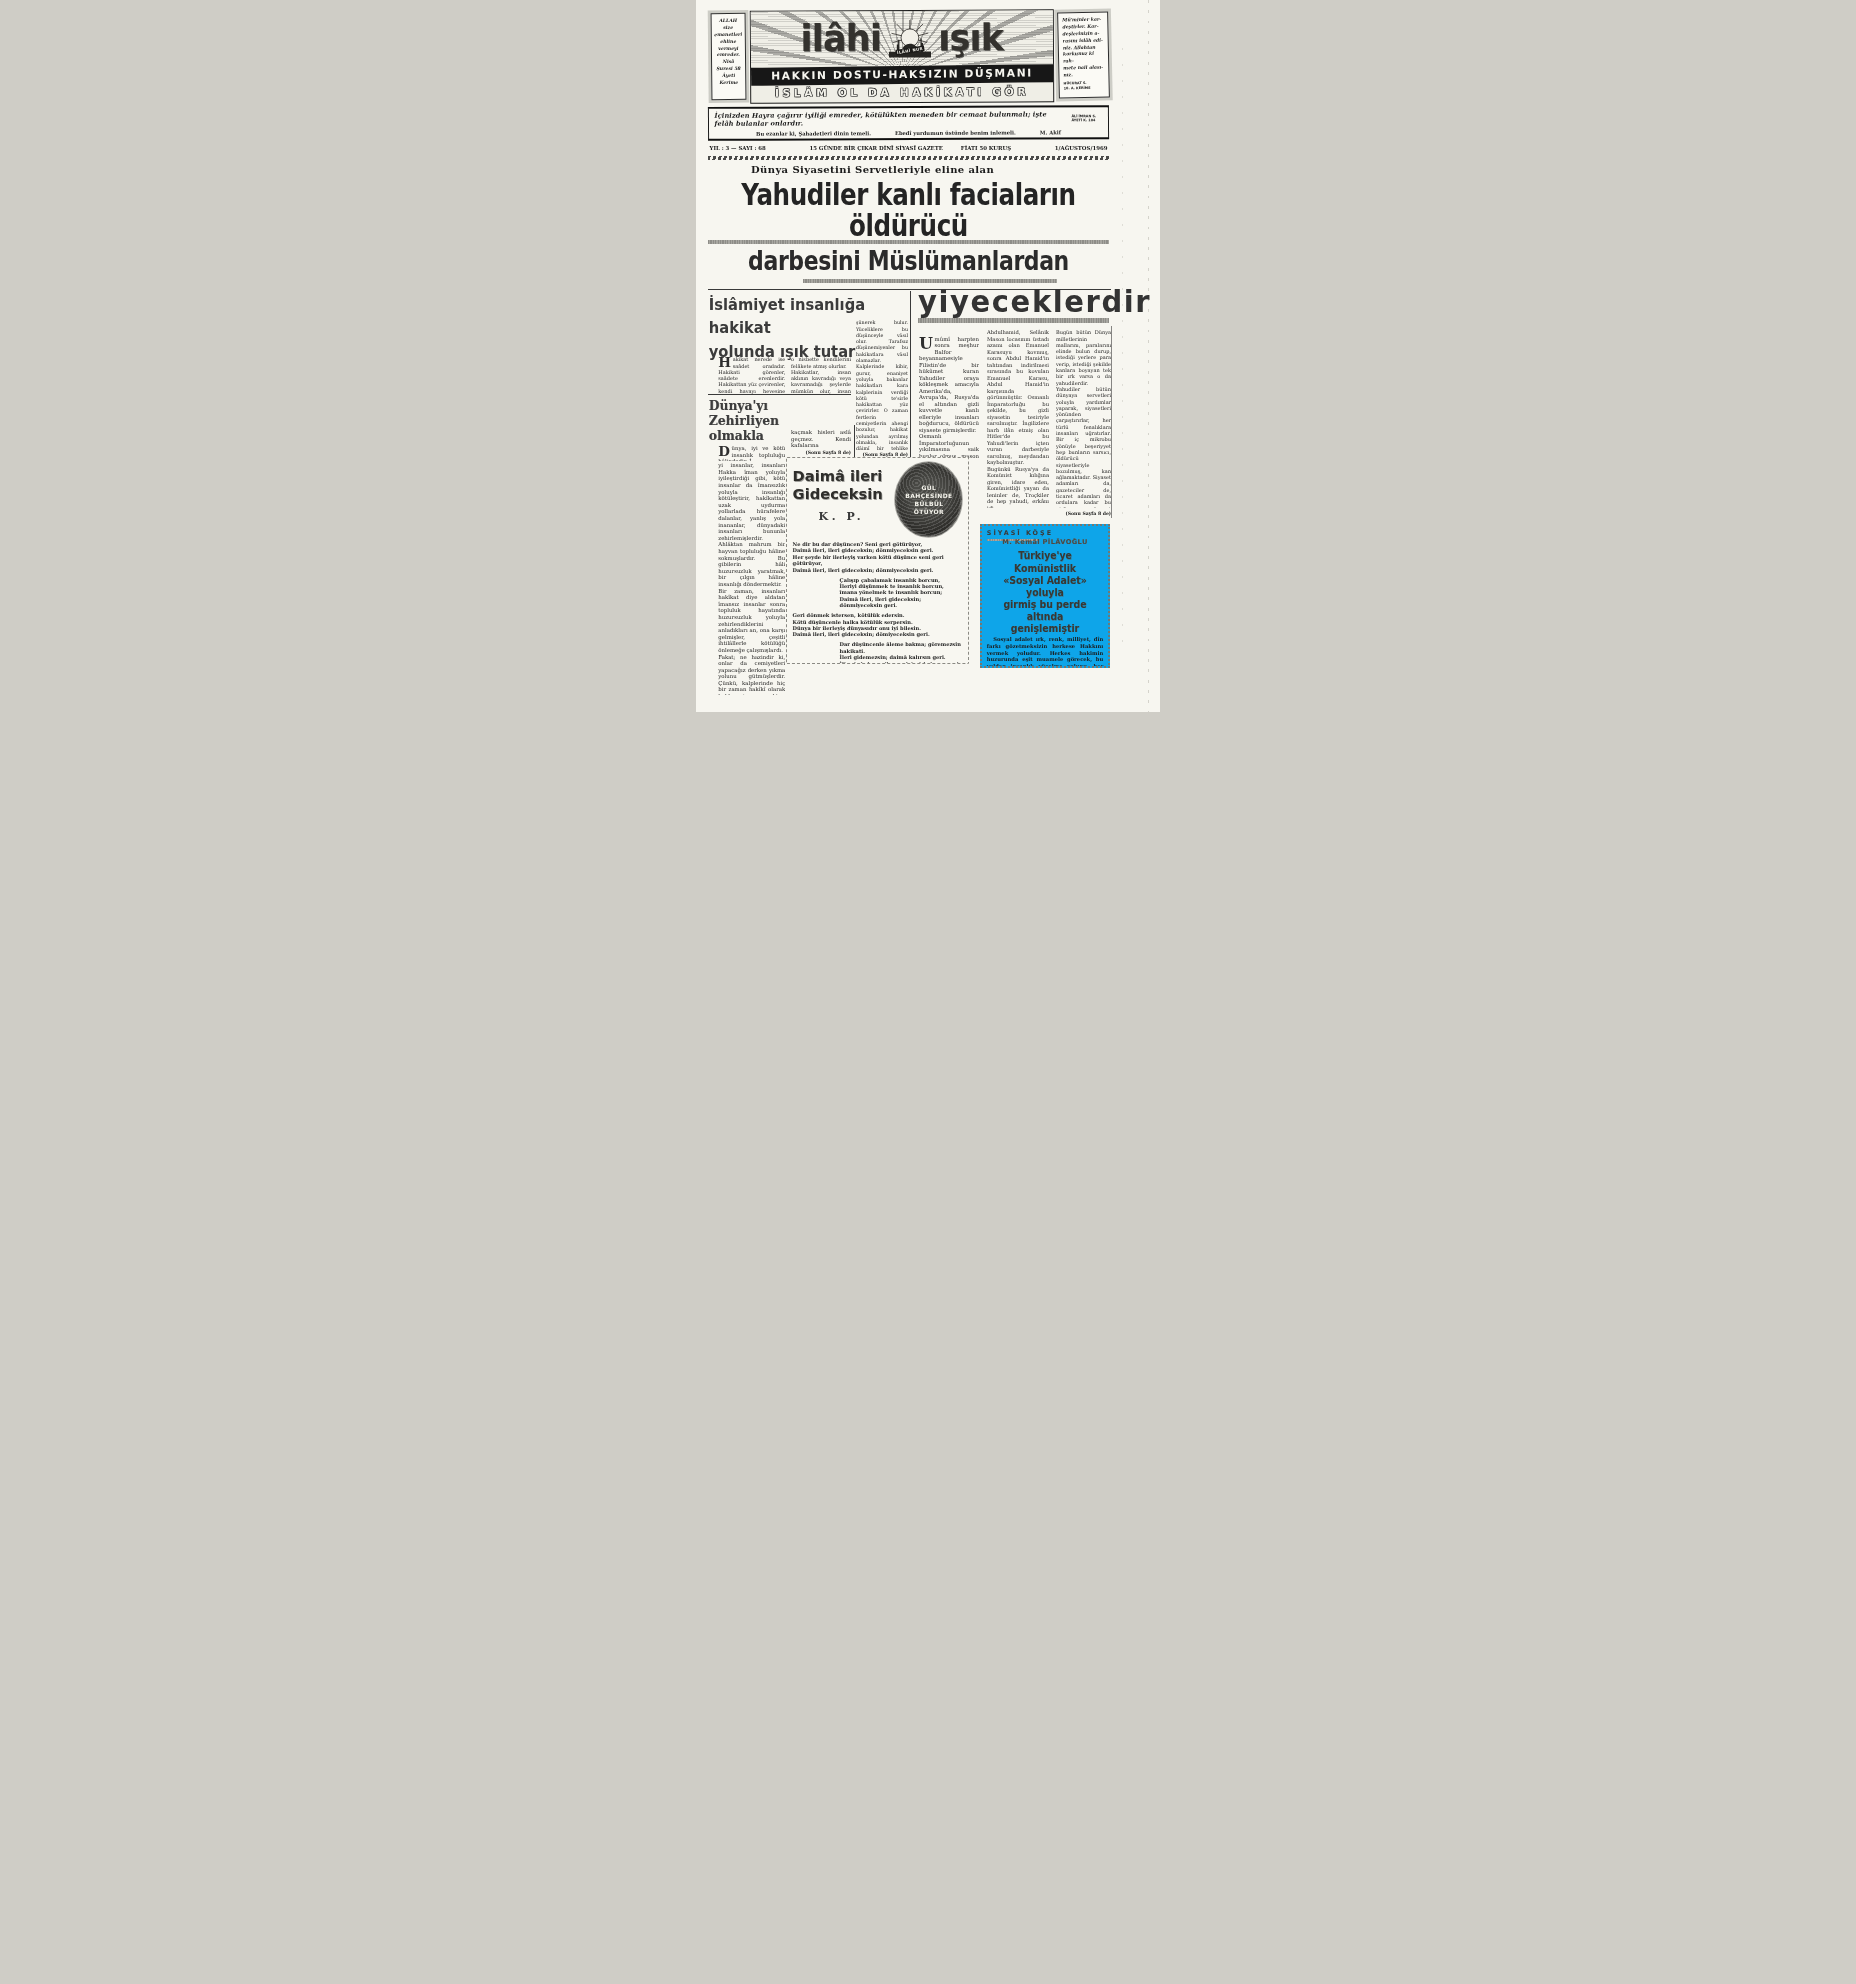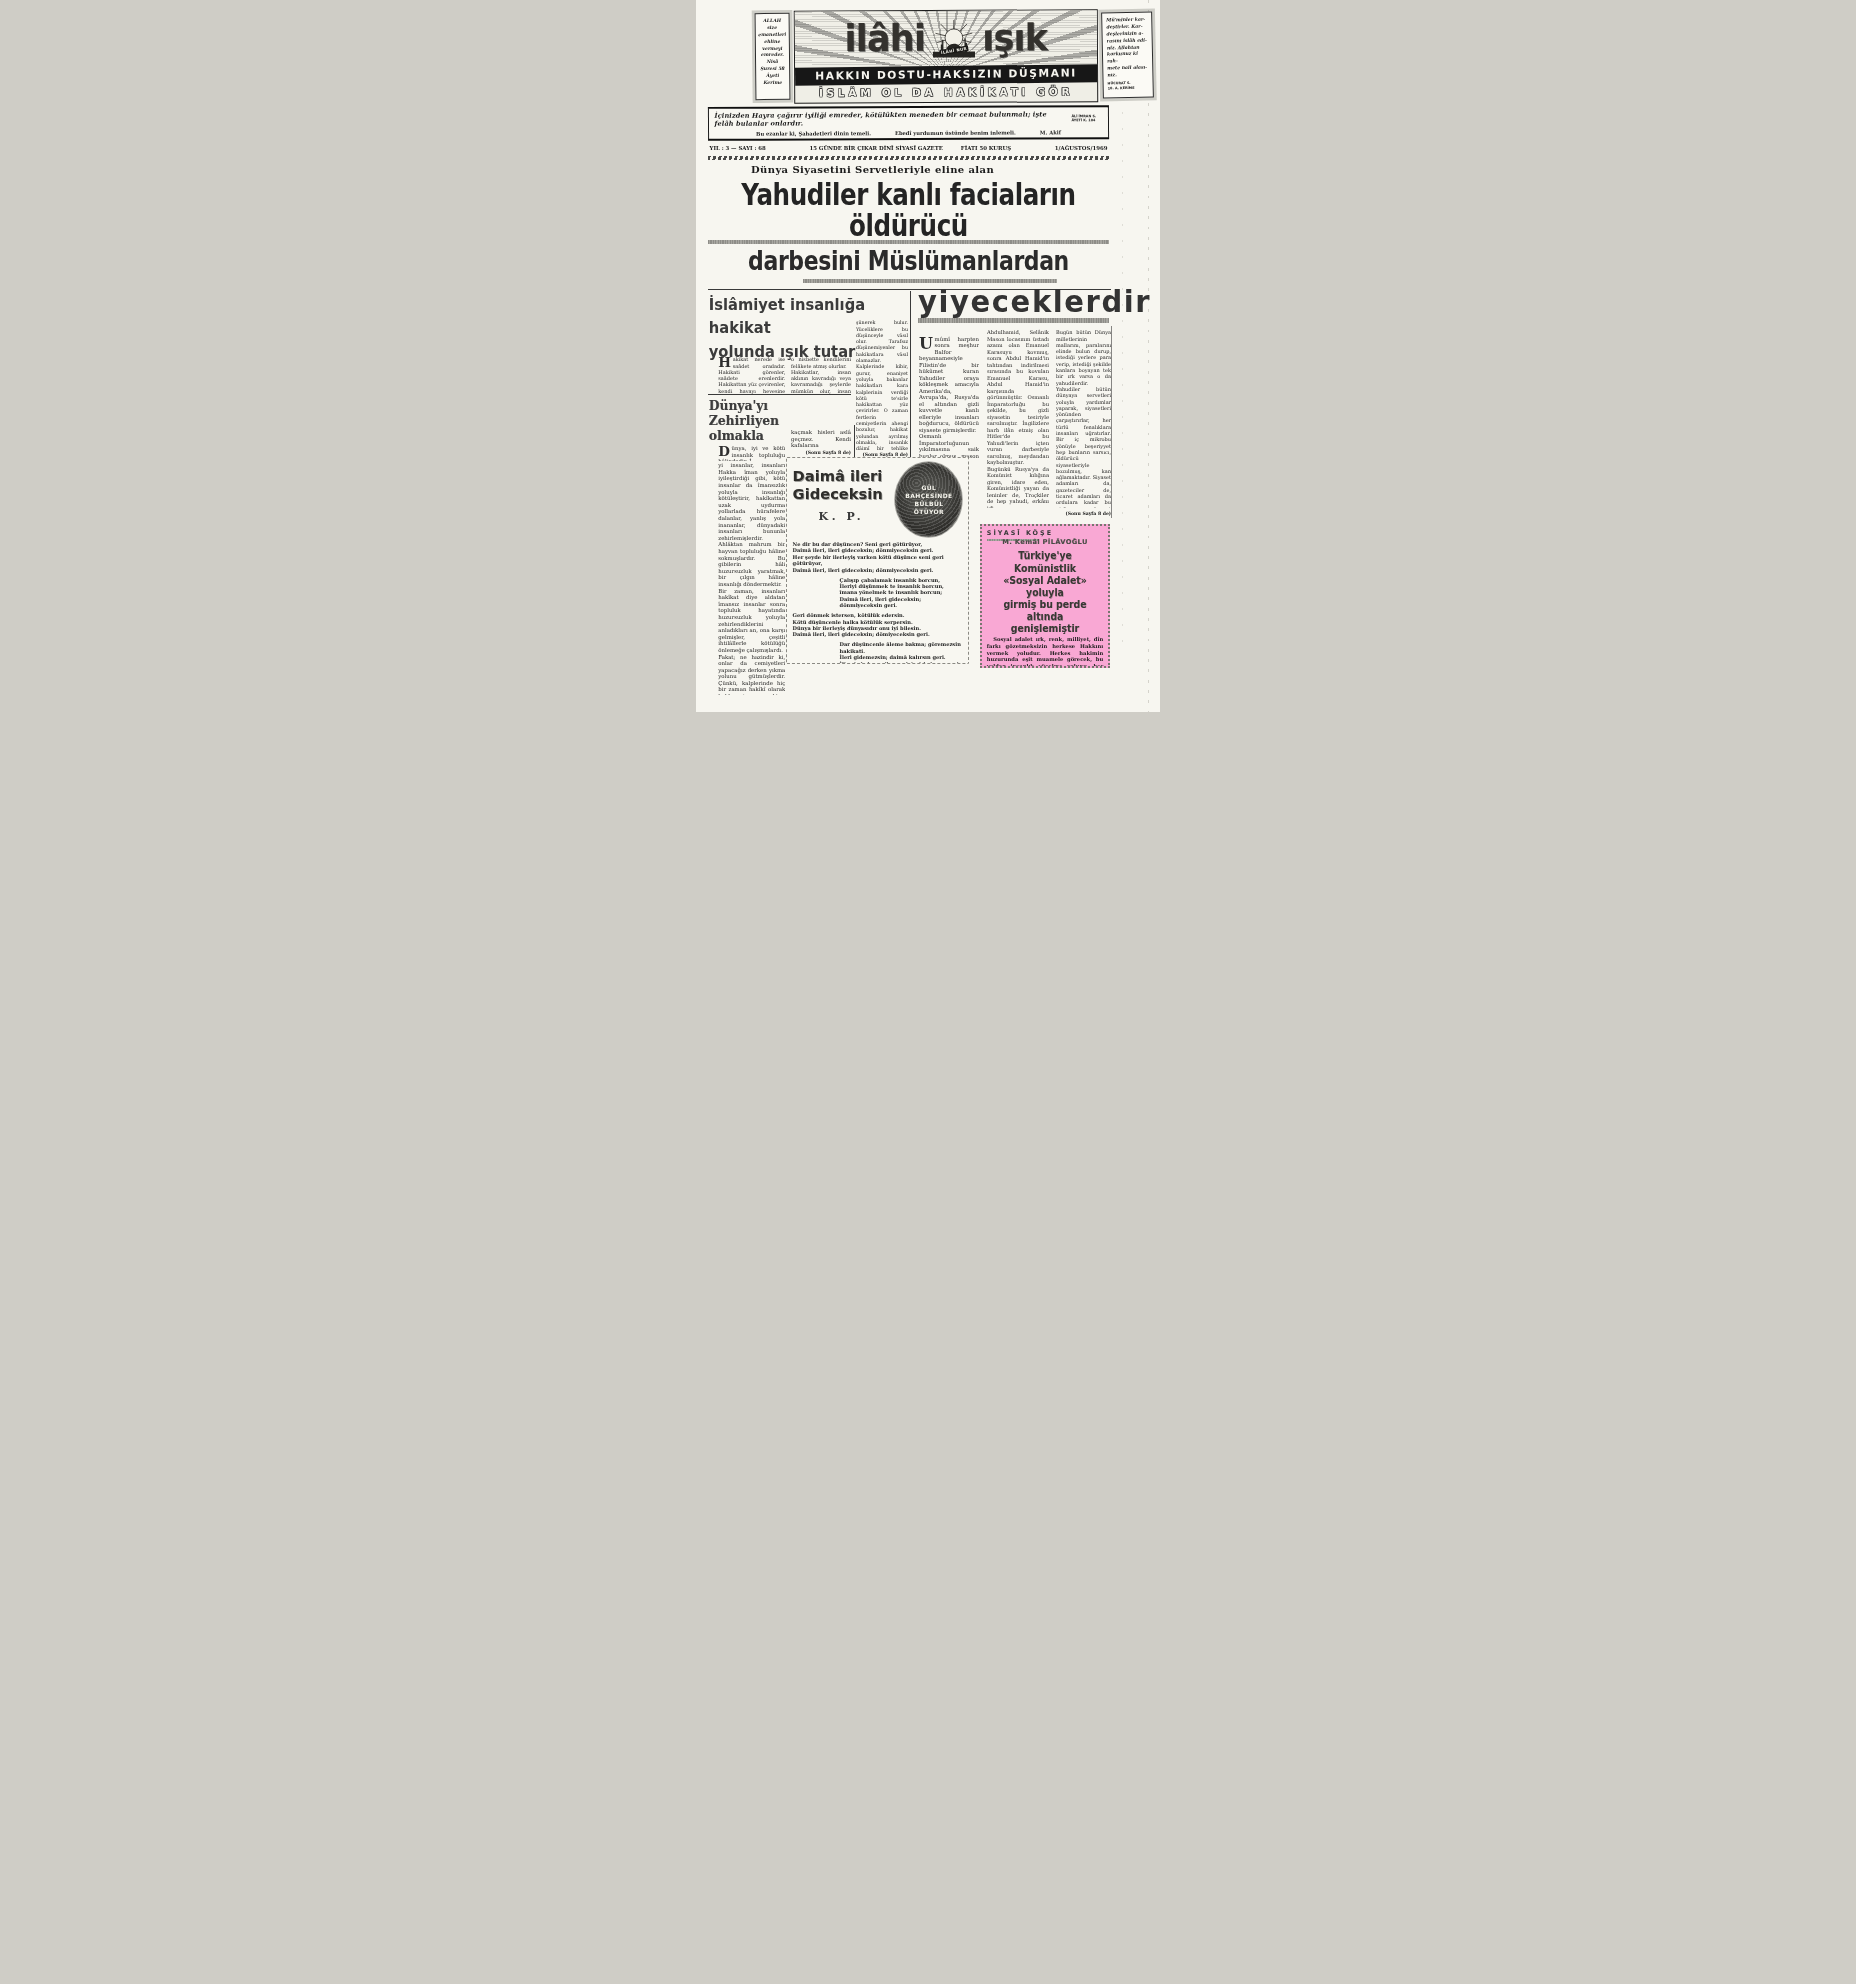--- a/index.html
+++ b/index.html
@@ -11,21 +11,21 @@
   }
   .pre{ white-space:pre-line; }
 
   
   .margin-marks{ position:absolute; top:0; right:11px; width:1.2px; height:100%;
     background:repeating-linear-gradient(180deg,#b9b7ae 0 2.8px, transparent 2.8px 10.3px); opacity:.55; }
   .margin-marks2{ position:absolute; top:48px; right:37px; width:0.8px; height:85%;
     background:repeating-linear-gradient(180deg,#c6c4bb 0 1.6px, transparent 1.6px 16px); opacity:.5; }
 
   
-  .masthead{ display:flex; gap:4px; width:401px; align-items:stretch;margin-left:44px; }
+  .masthead{ display:flex; gap:4px; width:401px; align-items:stretch; }
   .scripture-box{
     background:#fbfaf5; border:0.8px solid #2c2c2c; box-shadow:0 0 0 2.8px rgba(60,58,52,.22);
     font-style:italic; font-weight:bold; font-size:4.6px; line-height:1.5;
     padding:4px 2.4px; text-align:center;
   }
   .scripture-box.left{ width:35px; margin:3.2px 0 3.2px 3.2px; transform:rotate(-.6deg); }
   .scripture-box.right{ width:51px; margin:1.6px 0 5.6px 0; transform:rotate(-1.2deg); text-align:left; padding-left:4px;}
   .scripture-ref{ font-style:normal; font-family:"DejaVu Sans",sans-serif; font-weight:bold; font-size:3.4px; margin-top:2.4px; line-height:1.35;}
   .logo-wrap{ flex:1; display:flex; flex-direction:column; border:1.2px solid #1d1d1d; background:#efeee6; position:relative; transform:rotate(-.3deg); }
   .logo-art{ position:relative; height:55px; overflow:hidden;
@@ -99,21 +99,21 @@
       repeating-radial-gradient(circle at 32% 28%, rgba(255,255,255,.14) 0 1.2px, transparent 1.2px 3.2px),
       radial-gradient(circle at 50% 45%, #4a4a46 0 30%, #262522 78%);
     box-shadow:inset 0 0 0 2px rgba(246,245,239,.18), 0 0 0 0.8px rgba(40,40,36,.4);
     display:flex; align-items:center; justify-content:center; text-align:center; }
   .rose-text{ color:#f5f4ec; font-family:"DejaVu Sans",sans-serif; font-weight:bold; font-size:6px; line-height:1.35; letter-spacing:0.4px; }
   .poem{ font-weight:bold; font-size:5.1px; line-height:6.4px; color:#242424; }
   .stanza{ margin-top:3.6px; }
   .stanza.indent{ margin-left:47px; }
 
   
-  .siyasi-box{ border:2px dotted #77766f; background:#f9a8d4; padding:3.2px 4.8px 2.4px; overflow:hidden; }
+  .siyasi-box{ border:2px dotted #77766f; background:#0ea5e9; padding:3.2px 4.8px 2.4px; overflow:hidden; }
   .siyasi-label{ font-family:"DejaVu Sans",sans-serif; font-weight:bold; font-size:6.4px; letter-spacing:2px; color:#3a3a3a; }
   .siyasi-label-bar{ width:51px; height:2.8px; margin-top:1.2px; }
   .siyasi-author{ text-align:center; font-family:"DejaVu Sans",sans-serif; font-weight:bold; font-size:6.6px;
     letter-spacing:0.4px; color:#4a4a46; text-shadow:0.4px 0.4px 0 rgba(120,120,114,.5); margin-top:-3.2px; }
   .siyasi-headline{ text-align:center; font-family:"DejaVu Sans",sans-serif; font-weight:bold; font-size:9.3px;
     line-height:11.5px; color:#38383​4; color:#383834; margin:5.6px 0 4px; transform:scaleY(1.05);
     text-shadow:0.4px 0.4px 0 rgba(90,90,85,.45); }
   .siyasi-body{ font-weight:bold; font-size:5.2px; line-height:6.7px; text-align:justify; }
   .siyasi-body{ text-indent:6.4px; }
 </style>

